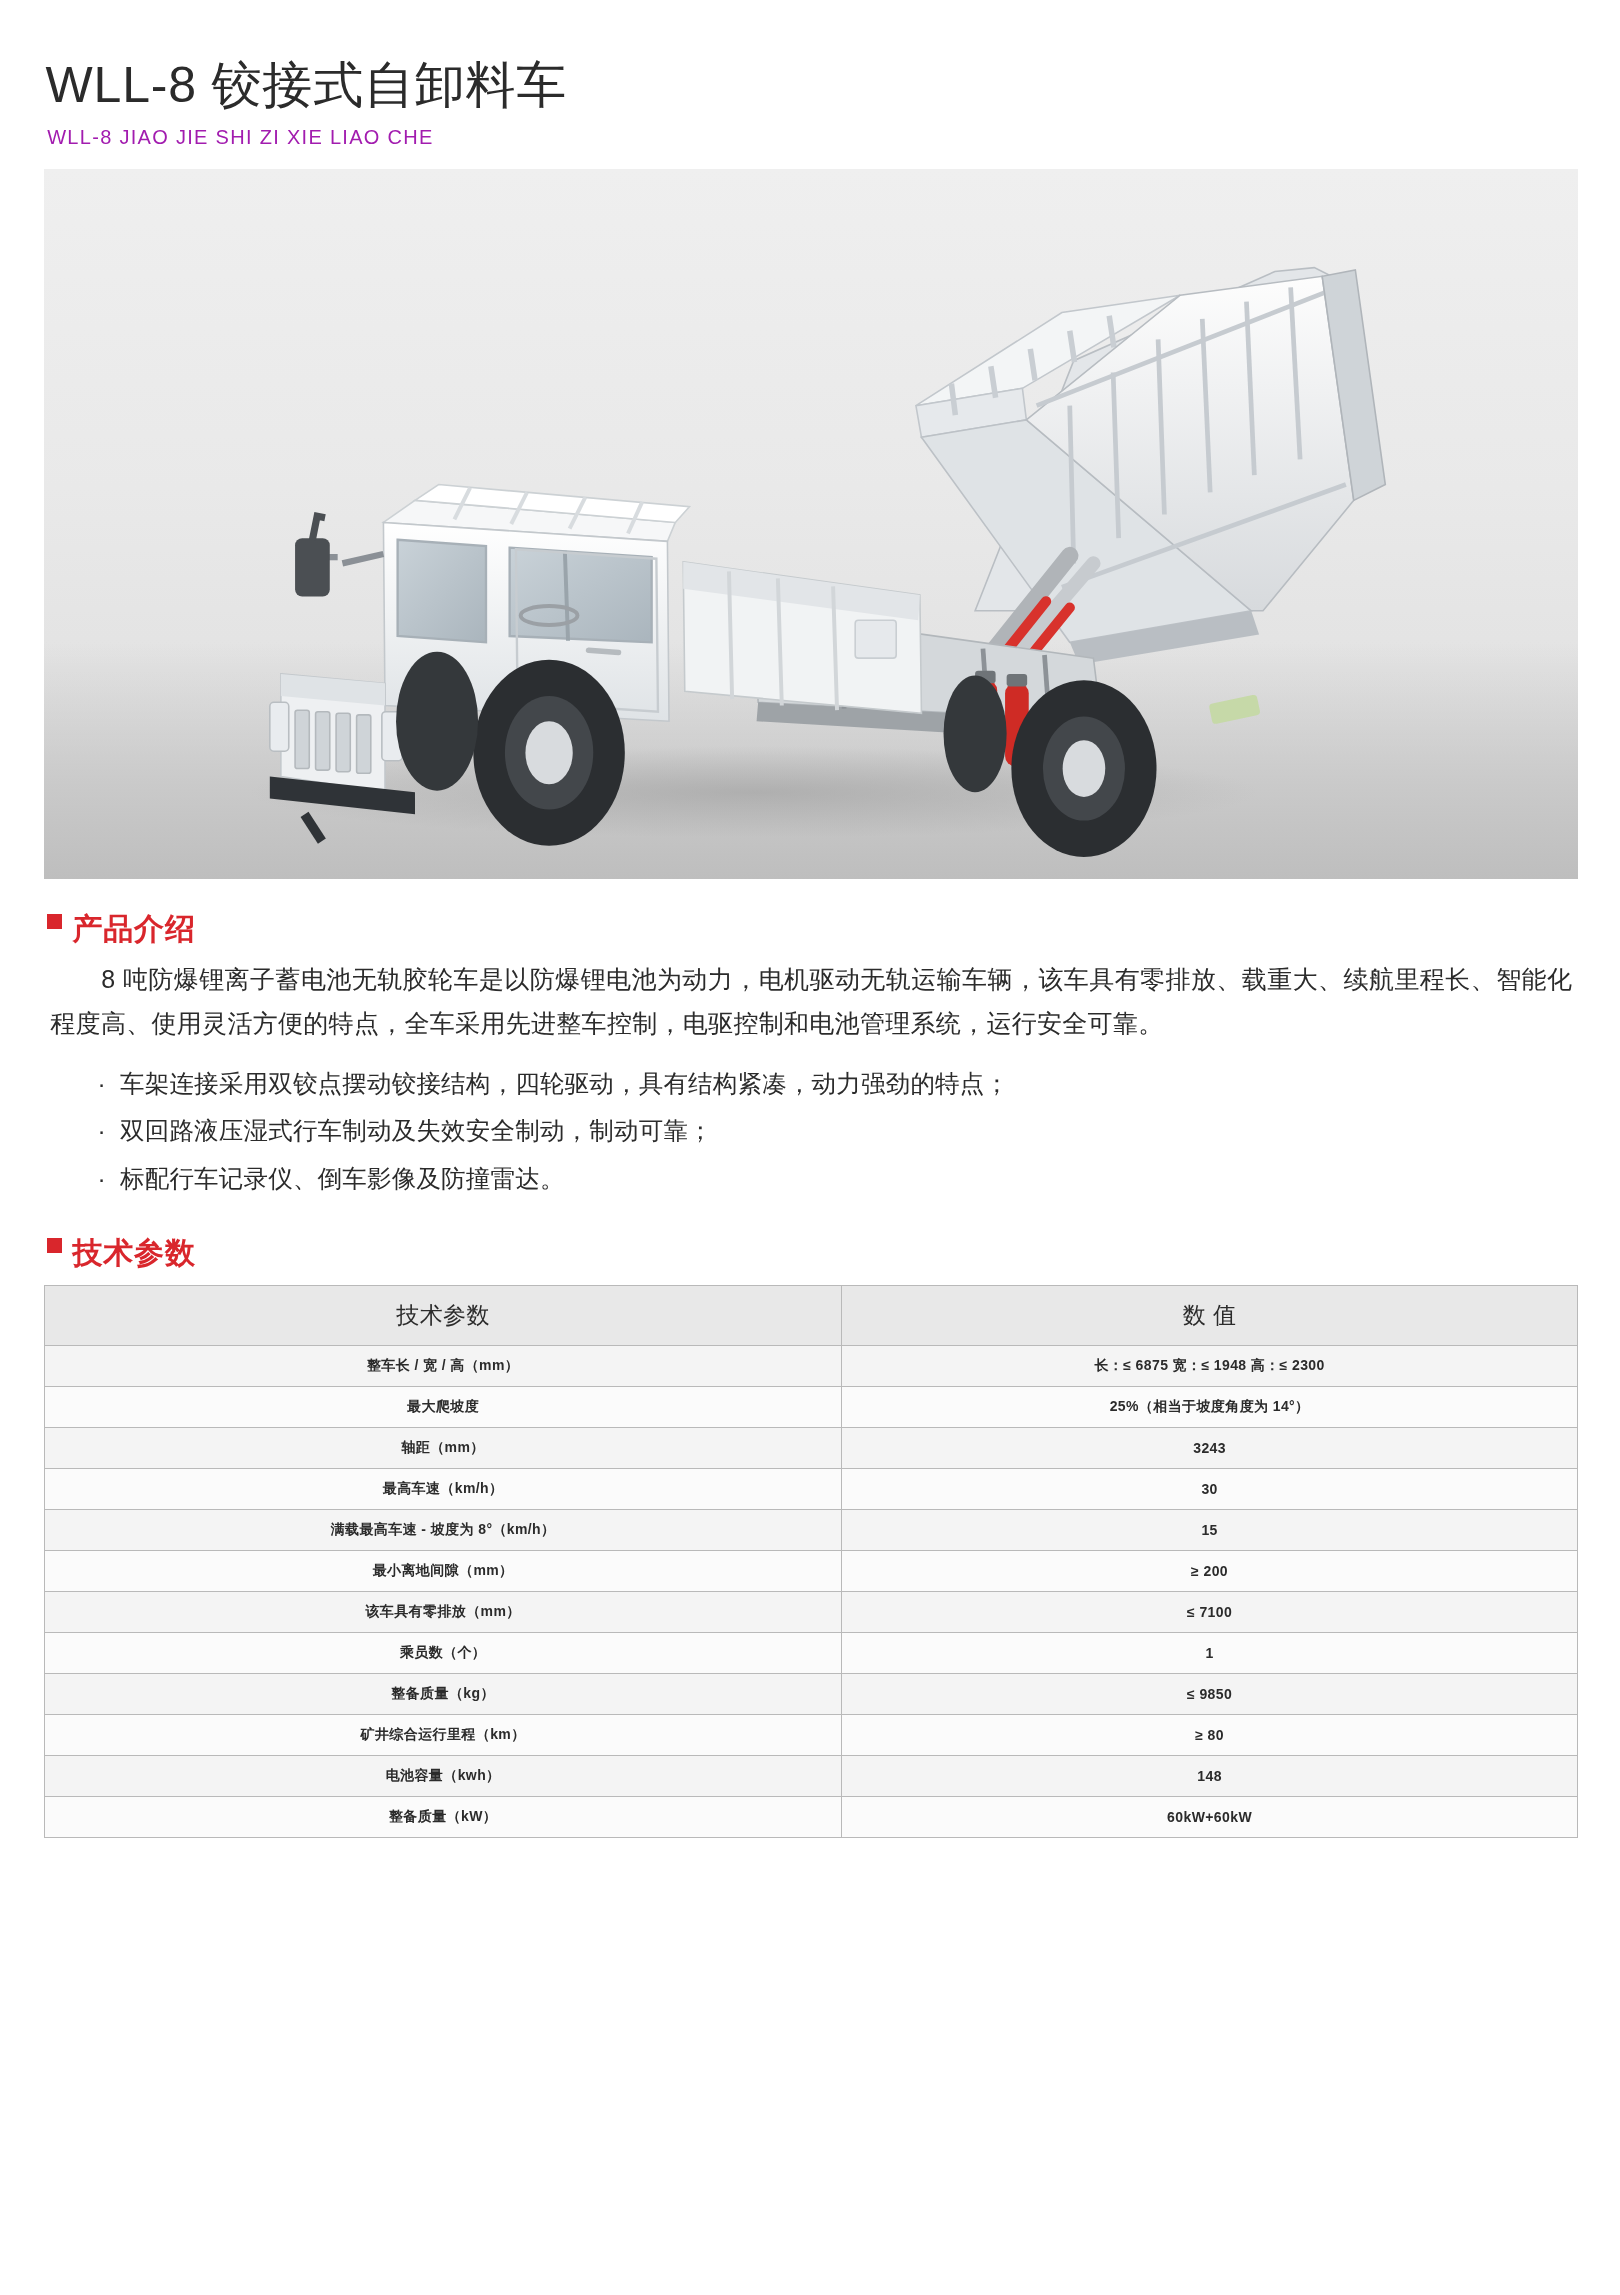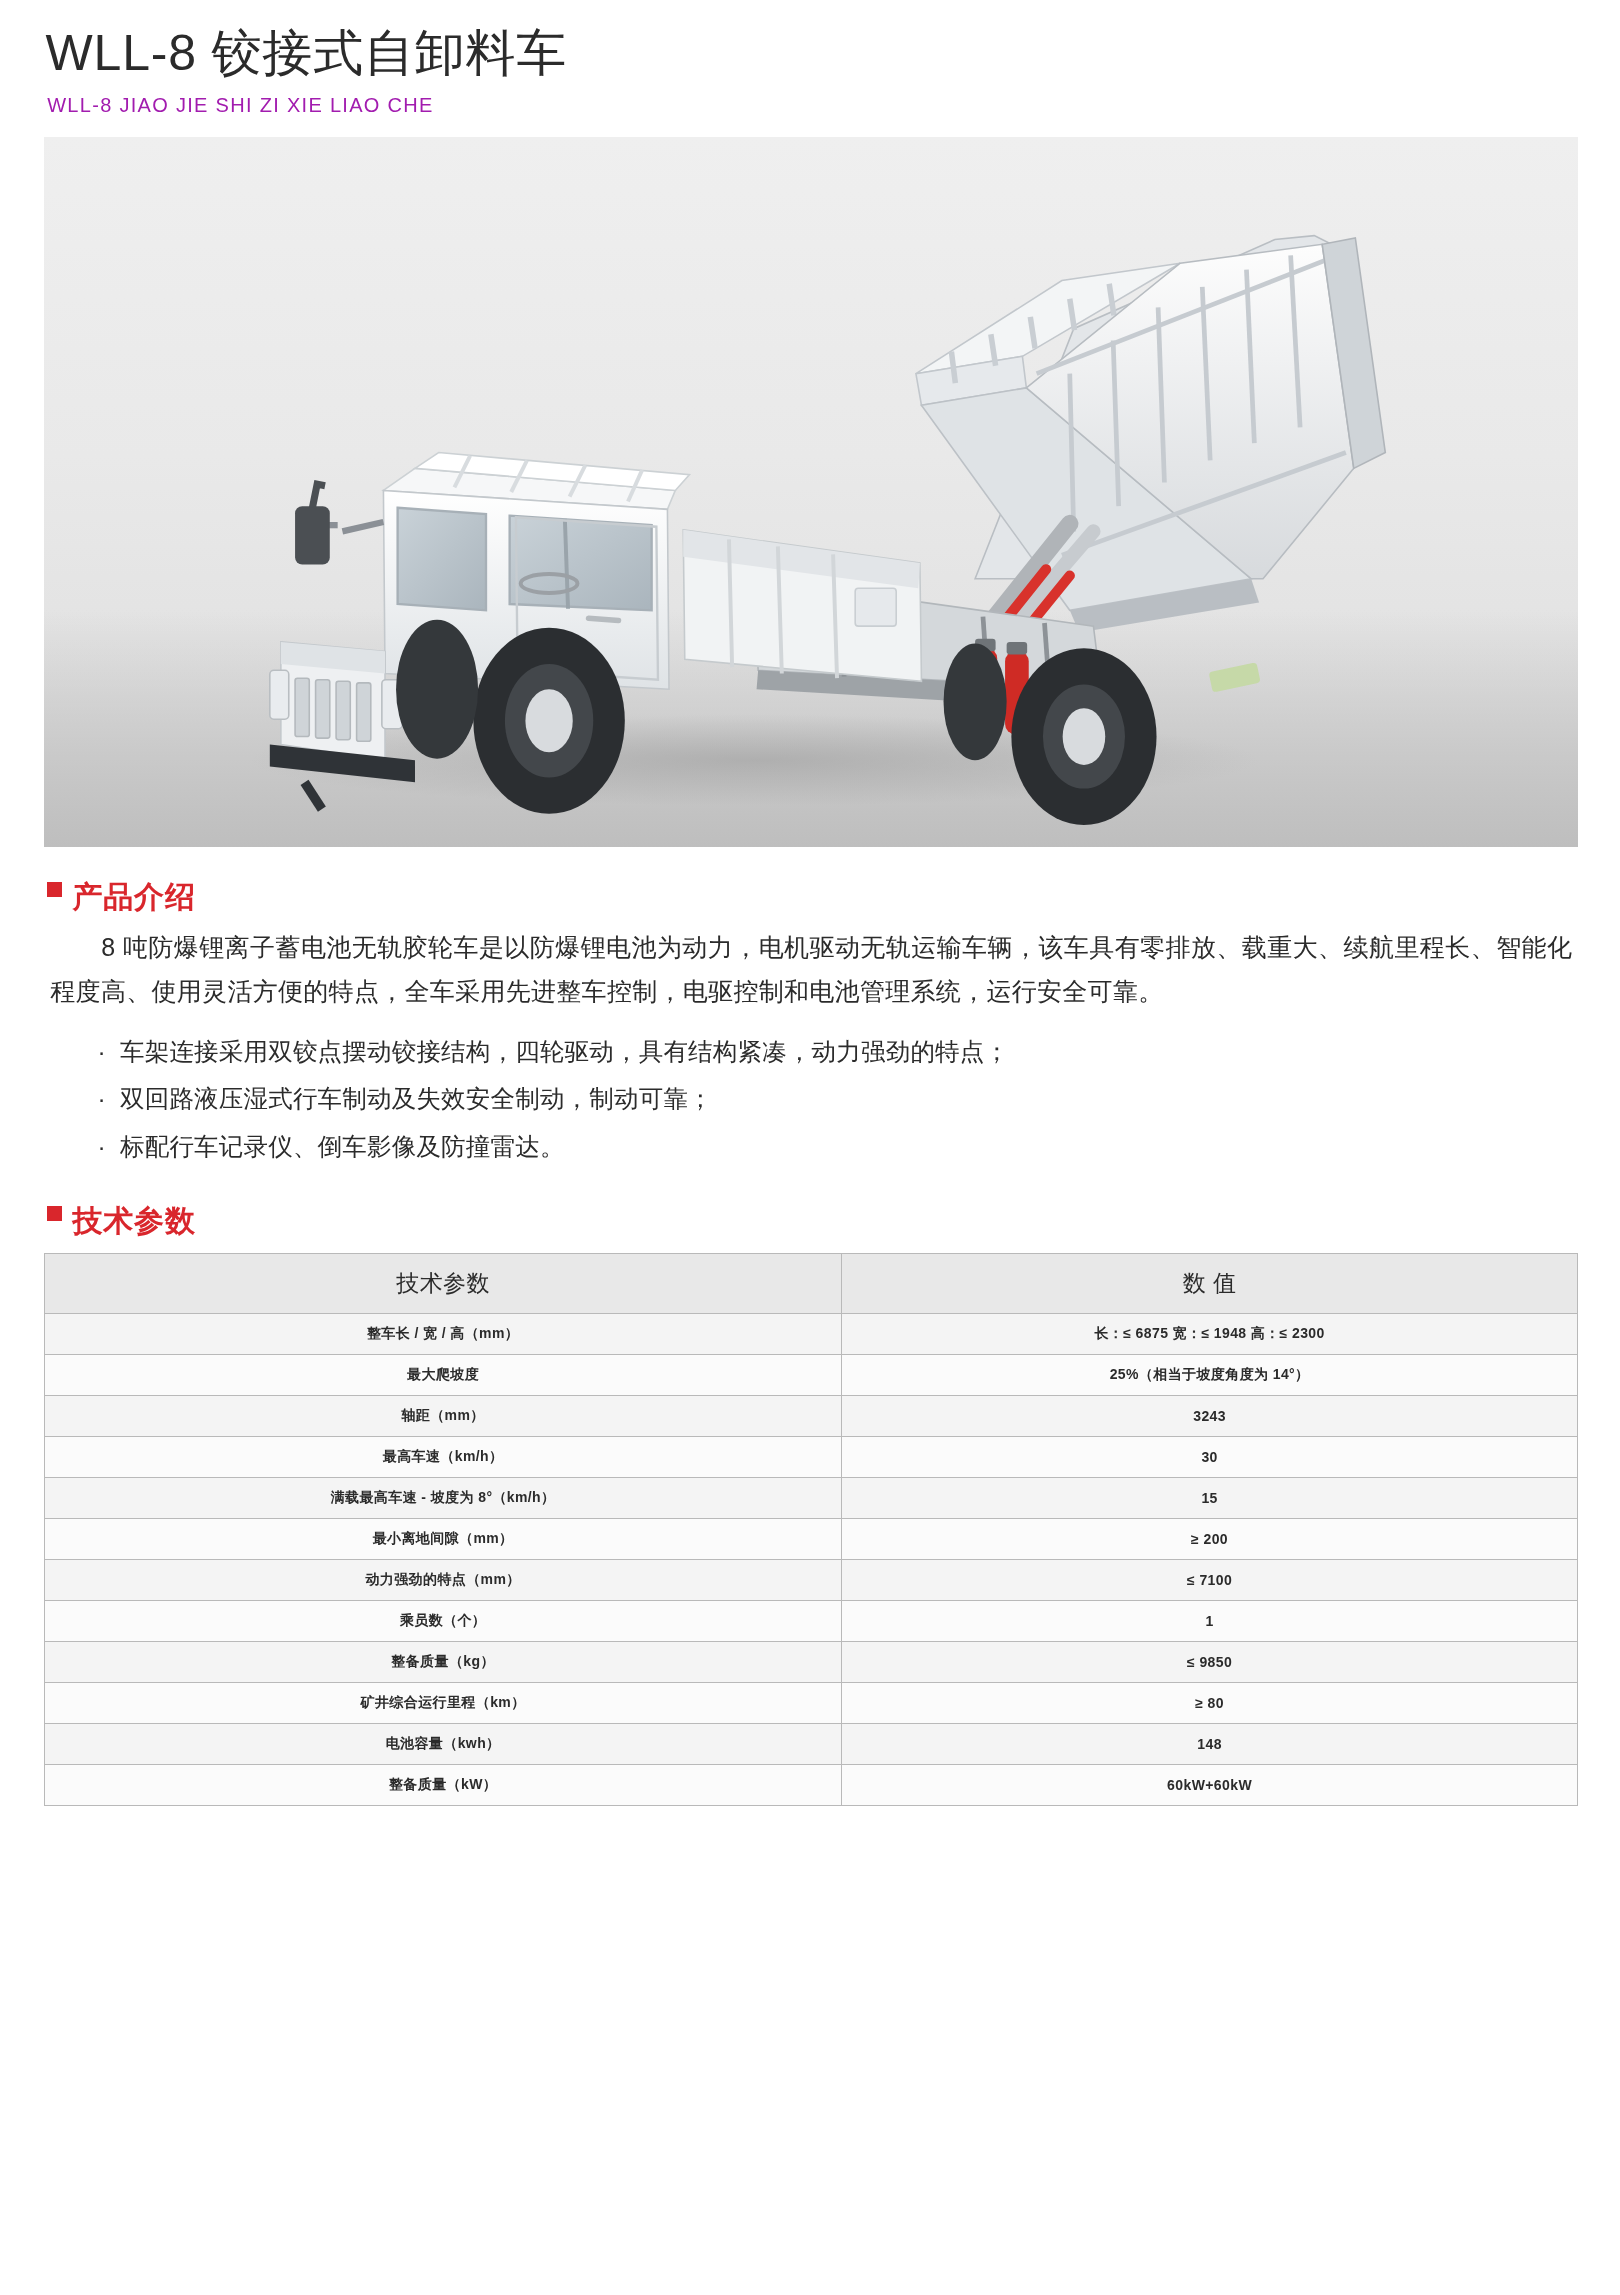--- a/index.html
+++ b/index.html
@@ -10,21 +10,21 @@
   }
   body {
     width: 1621px;
     font-family: "Liberation Sans", "DejaVu Sans", sans-serif;
     color: #231f20;
     -webkit-font-smoothing: antialiased;
   }
   .page {
     width: 1621px;
     min-height: 2295px;
-    padding: 18px 44px 32px 44px;
+    padding: 50px 44px 32px 44px;
     position: relative;
   }
 
   
   .title {
     font-size: 50px;
     font-weight: 400;
     letter-spacing: 0.8px;
     color: #2b2b2b;
     line-height: 1.1;
@@ -348,21 +348,21 @@
         </tr>
       <tr>
           <td>满载最高车速 - 坡度为 8°（km/h）</td>
           <td>15</td>
         </tr>
       <tr>
           <td>最小离地间隙（mm）</td>
           <td>≥ 200</td>
         </tr>
       <tr>
-          <td>动力强劲的特点（mm）</td>
+          <td>该车具有零排放（mm）</td>
           <td>≤ 7100</td>
         </tr>
       <tr>
           <td>乘员数（个）</td>
           <td>1</td>
         </tr>
       <tr>
           <td>整备质量（kg）</td>
           <td>≤ 9850</td>
         </tr>

